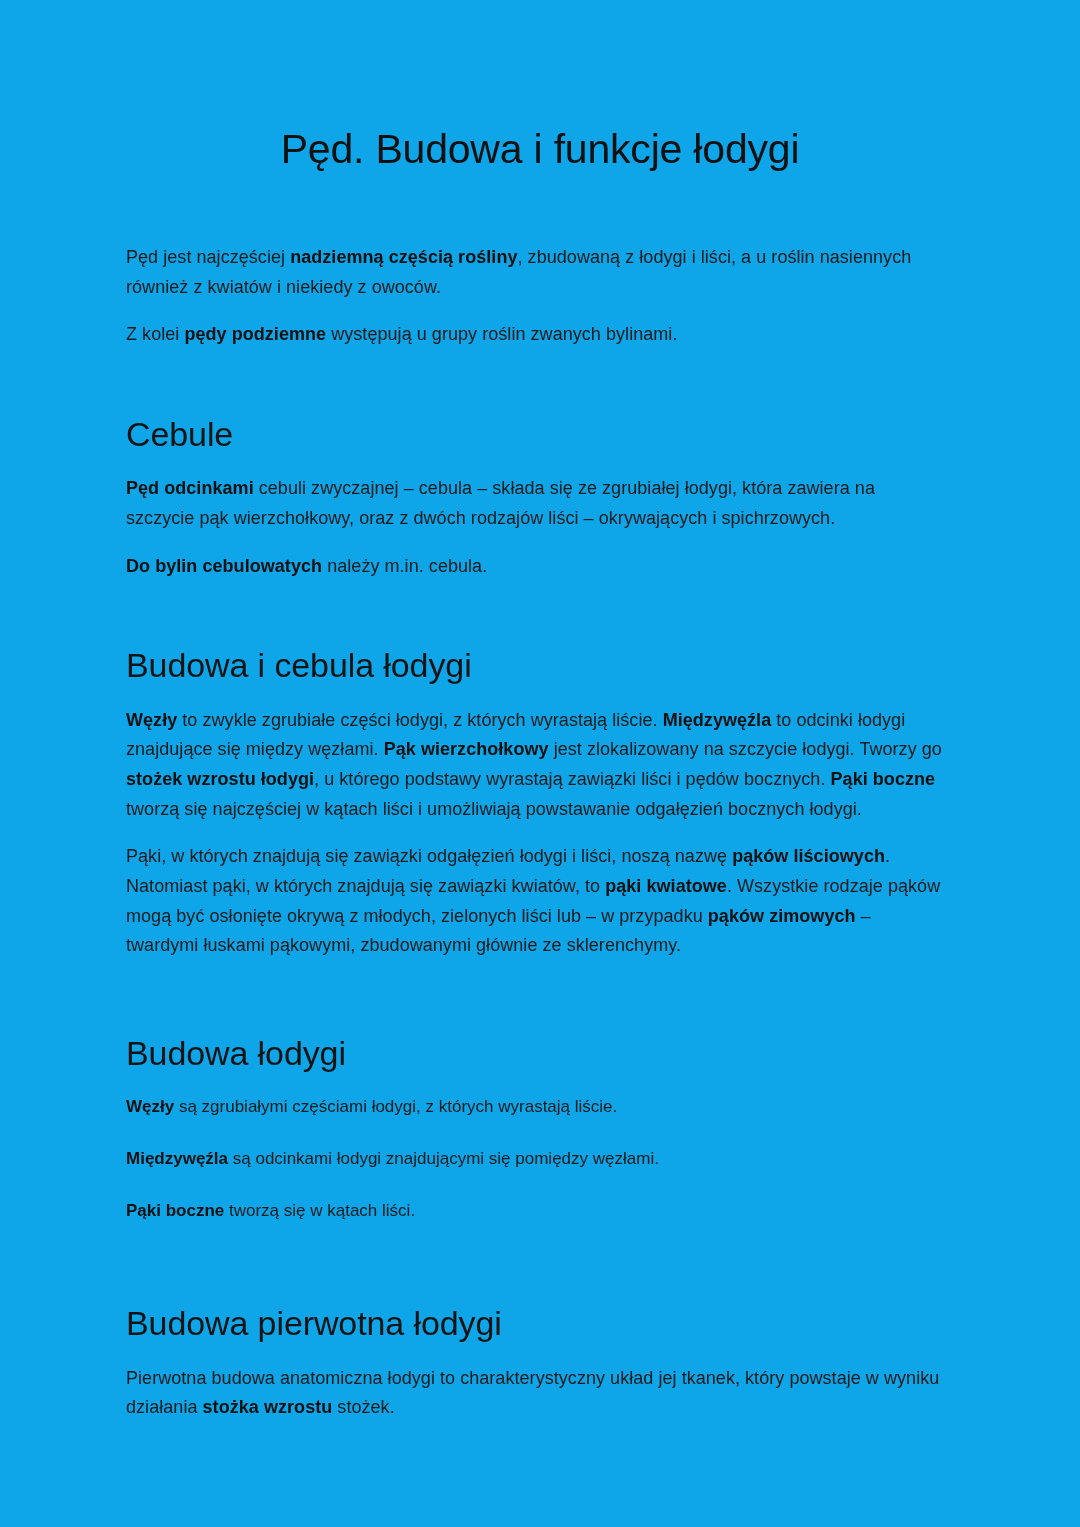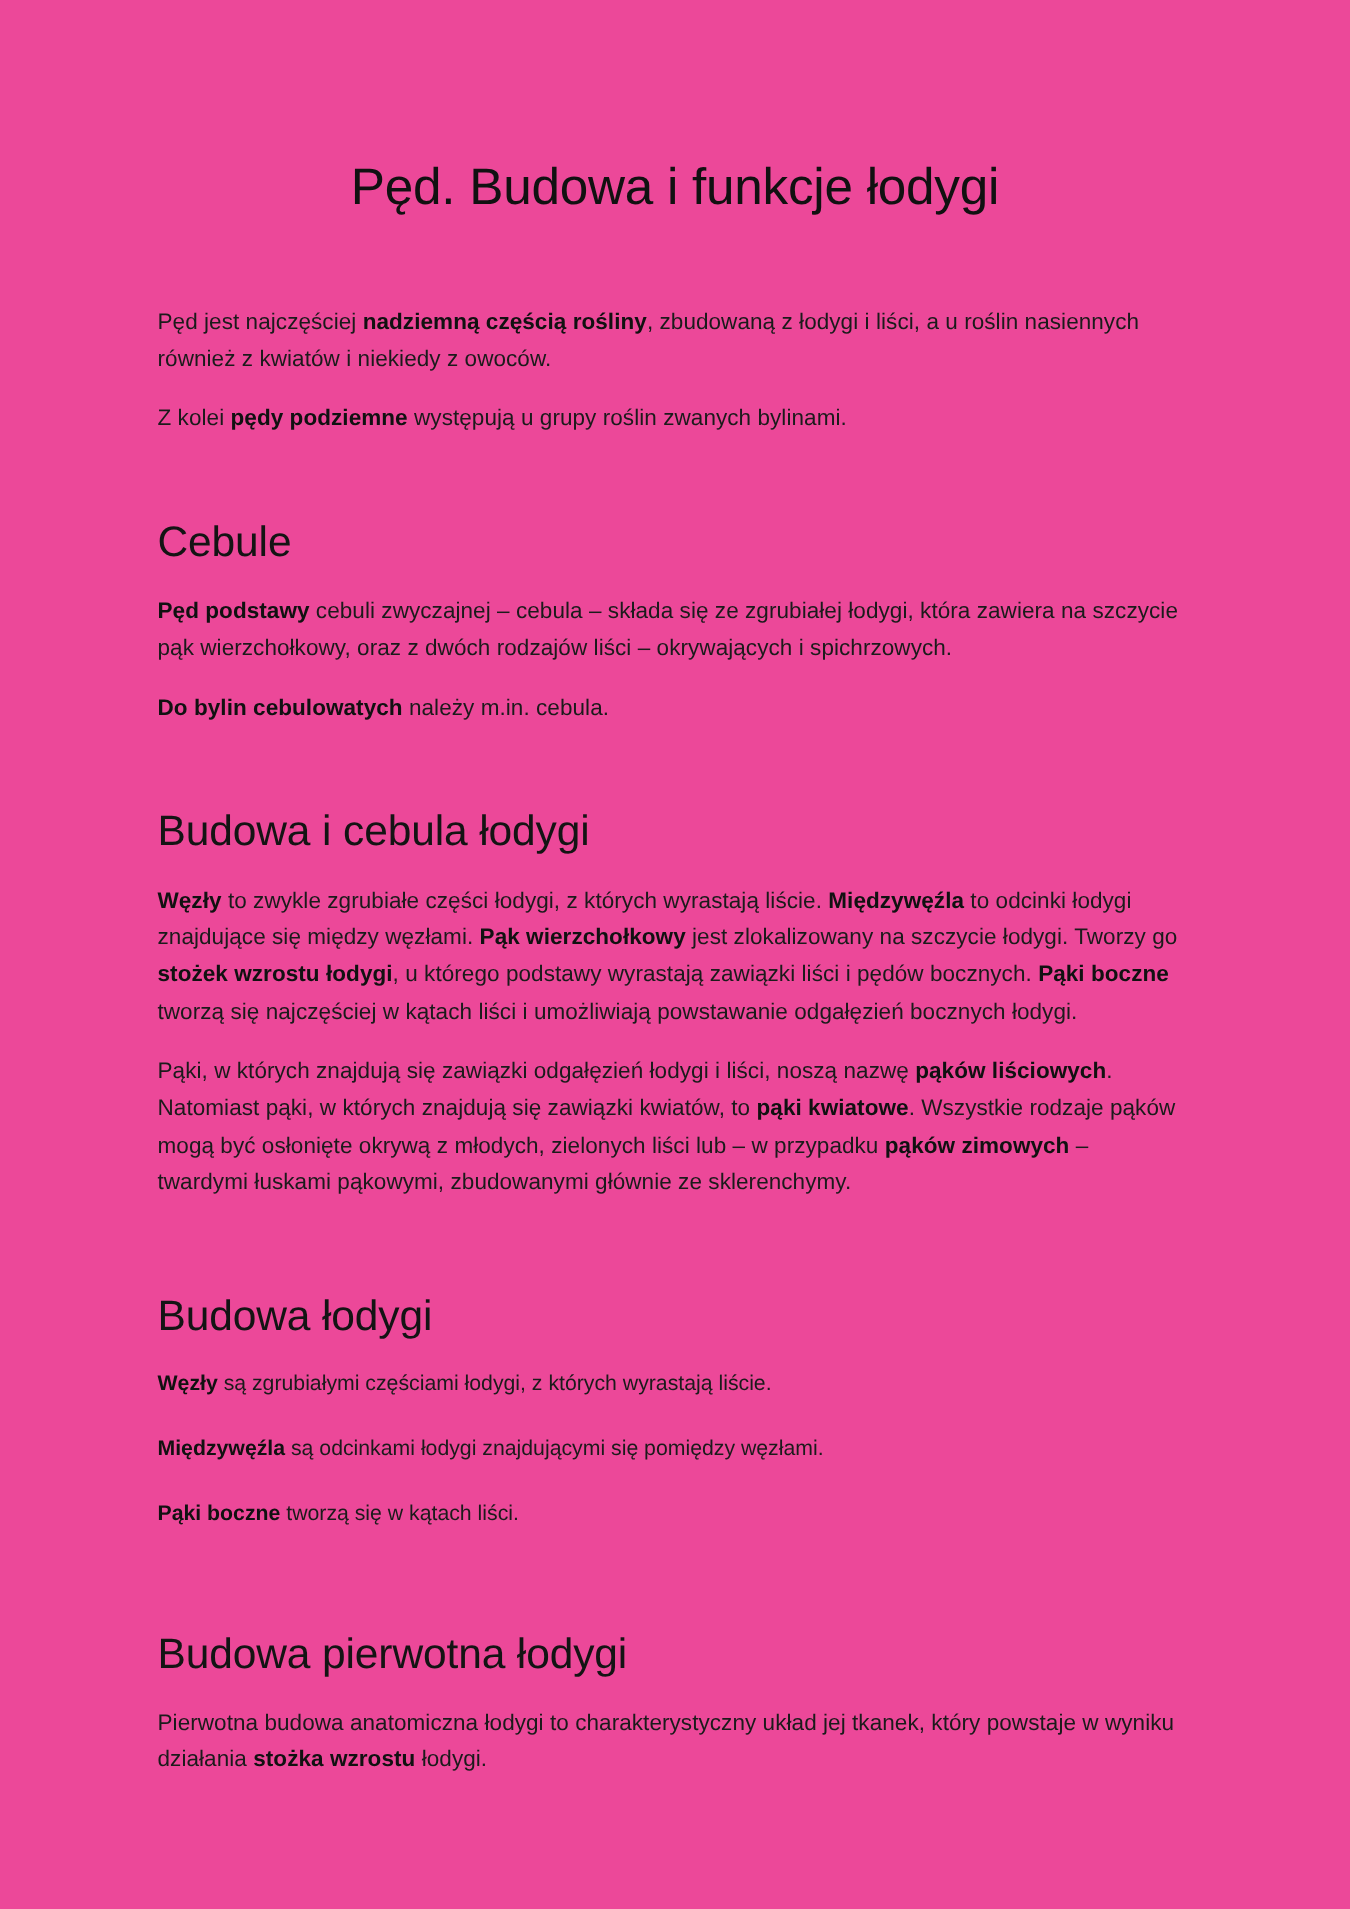--- a/index.html
+++ b/index.html
@@ -12,21 +12,21 @@
     height: 1527px;
     font-family: "Liberation Sans", sans-serif;
     color: #1b1b1b;
     -webkit-font-smoothing: antialiased;
     overflow: hidden;
   }
   .page {
     position: relative;
     width: 1080px;
     height: 1527px;
-    background: #ec4899;
+    background: #0ea5e9;
     box-sizing: border-box;
   }
   .doc-title {
     margin: 0;
     padding: 0;
     position: absolute;
     top: 124px;
     left: 0;
     width: 1080px;
     text-align: center;
@@ -90,21 +90,21 @@
   <div class="content">
 
     <p class="para"><span>Pęd jest najczęściej </span><b>nadziemną częścią rośliny</b><span>, zbudowaną z łodygi i liści, a u roślin nasiennych również z kwiatów i niekiedy z owoców.</span></p>
 
     <p class="para"><span>Z kolei </span><b>pędy podziemne</b><span> występują u grupy roślin zwanych bylinami.</span></p>
 
     <div class="gap-before-heading"></div>
     <h2 class="section-heading">Cebule</h2>
 
 
-    <p class="para"><b>Pęd podstawy</b><span> cebuli zwyczajnej – cebula – składa się ze zgrubiałej łodygi, która zawiera na szczycie pąk wierzchołkowy, oraz z dwóch rodzajów liści – okrywających i spichrzowych.</span></p>
+    <p class="para"><b>Pęd odcinkami</b><span> cebuli zwyczajnej – cebula – składa się ze zgrubiałej łodygi, która zawiera na szczycie pąk wierzchołkowy, oraz z dwóch rodzajów liści – okrywających i spichrzowych.</span></p>
 
     <p class="para"><b>Do bylin cebulowatych</b><span> należy m.in. cebula.</span></p>
 
     <div class="gap-before-heading"></div>
     <h2 class="section-heading">Budowa i cebula łodygi</h2>
 
     <p class="para"><b>Węzły</b><span> to zwykle zgrubiałe części łodygi, z których wyrastają liście. </span><b>Międzywęźla</b><span> to odcinki łodygi znajdujące się między węzłami. </span><b>Pąk wierzchołkowy</b><span> jest zlokalizowany na szczycie łodygi. Tworzy go </span><b>stożek wzrostu łodygi</b><span>, u którego podstawy wyrastają zawiązki liści i pędów bocznych. </span><b>Pąki boczne</b><span> tworzą się najczęściej w kątach liści i umożliwiają powstawanie odgałęzień bocznych łodygi.</span></p>
 
     <p class="para"><span>Pąki, w których znajdują się zawiązki odgałęzień łodygi i liści, noszą nazwę </span><b>pąków liściowych</b><span>. Natomiast pąki, w których znajdują się zawiązki kwiatów, to </span><b>pąki kwiatowe</b><span>. Wszystkie rodzaje pąków mogą być osłonięte okrywą z młodych, zielonych liści lub – w przypadku </span><b>pąków zimowych</b><span> – twardymi łuskami pąkowymi, zbudowanymi głównie ze sklerenchymy.</span></p>
 
@@ -114,16 +114,16 @@
 
     <p class="list-para"><b>Węzły</b><span> są zgrubiałymi częściami łodygi, z których wyrastają liście.</span></p>
 
     <p class="list-para"><b>Międzywęźla</b><span> są odcinkami łodygi znajdującymi się pomiędzy węzłami.</span></p>
 
     <p class="list-para"><b>Pąki boczne</b><span> tworzą się w kątach liści.</span></p>
 
     <div class="gap-before-heading-lg"></div>
     <h2 class="section-heading">Budowa pierwotna łodygi</h2>
 
-    <p class="para"><span>Pierwotna budowa anatomiczna łodygi to charakterystyczny układ jej tkanek, który powstaje w wyniku działania </span><b>stożka wzrostu</b><span> łodygi.</span></p>
+    <p class="para"><span>Pierwotna budowa anatomiczna łodygi to charakterystyczny układ jej tkanek, który powstaje w wyniku działania </span><b>stożka wzrostu</b><span> stożek.</span></p>
 
   </div>
 </div>
 
 </body></html>

